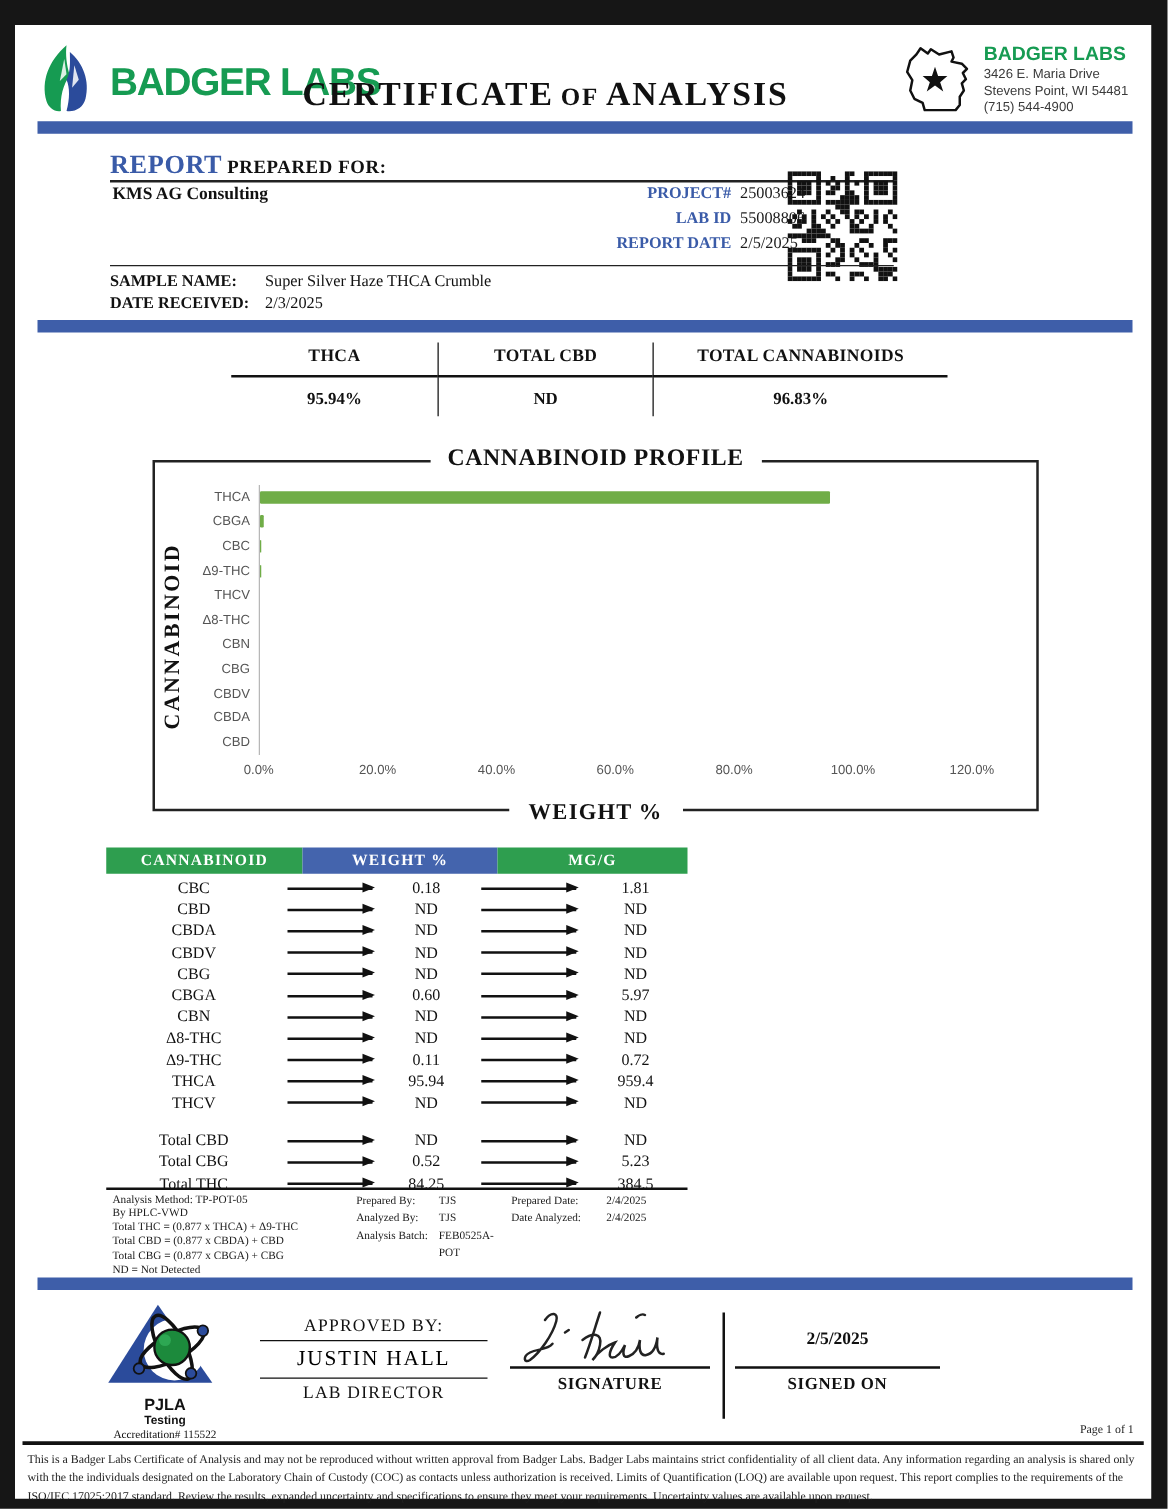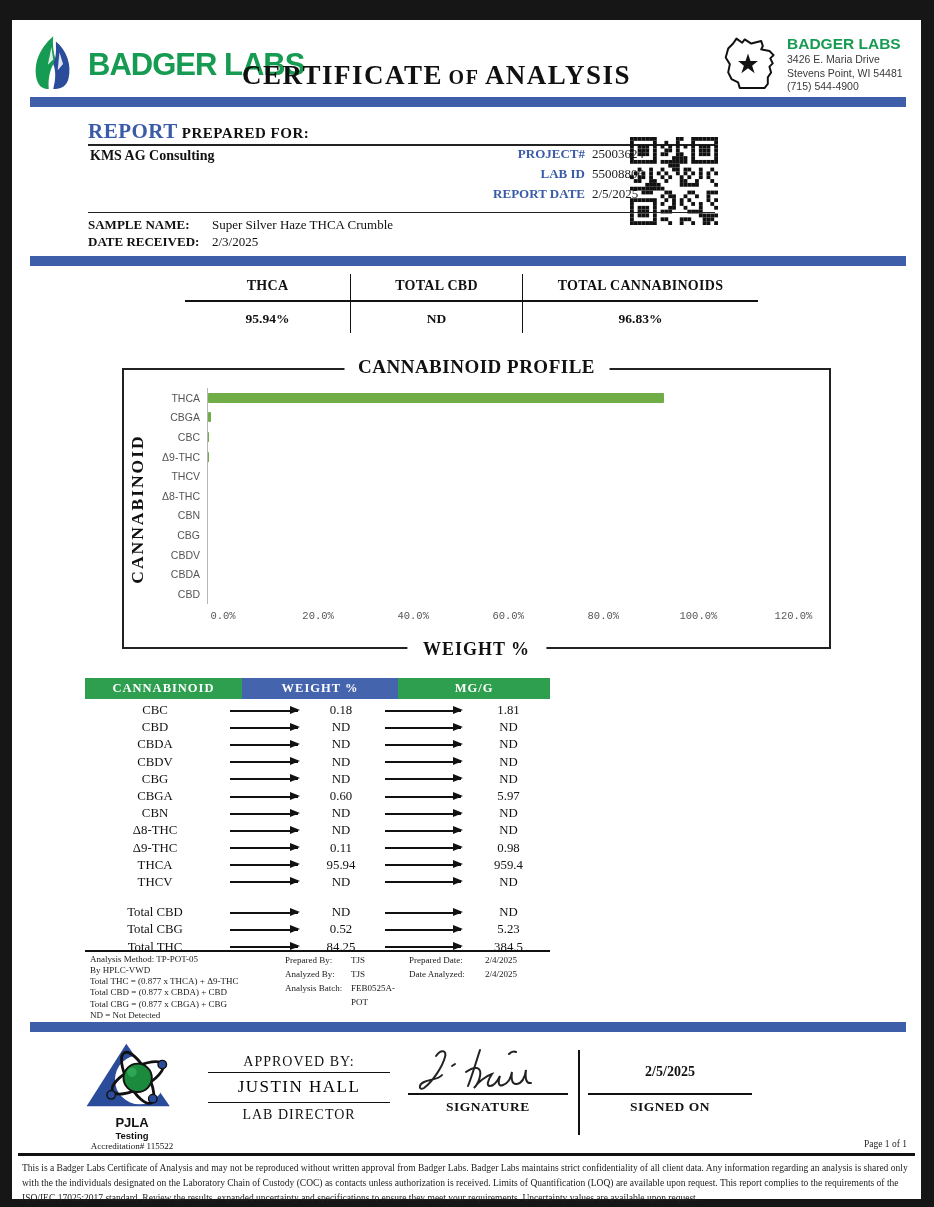--- a/index.html
+++ b/index.html
@@ -46,21 +46,21 @@
   .chart-box{left:110px;top:348px;width:705px;height:277px;border:2px solid #222;}
   .chart-title{position:absolute;top:-14px;left:50%;transform:translateX(-50%);background:#fff;padding:0 14px;font-weight:bold;font-size:19px;letter-spacing:.5px;white-space:nowrap;}
   .chart-xlabel{position:absolute;bottom:-13px;left:50%;transform:translateX(-50%);background:#fff;padding:0 16px;font-weight:bold;font-size:18px;letter-spacing:1px;white-space:nowrap;}
   .chart-ylabel{position:absolute;left:3px;top:50%;transform:translate(0,-50%) rotate(180deg);writing-mode:vertical-rl;font-weight:bold;font-size:17.5px;letter-spacing:2px;background:#fff;padding:8px 0;}
   .chart-cats{position:absolute;left:0;top:18px;width:76px;}
   .chart-cats .cat{height:19.6px;display:flex;align-items:center;justify-content:flex-end;font-family:"Liberation Sans",sans-serif;font-size:10.5px;color:#555;}
   .chart-plot{position:absolute;left:83px;top:18px;width:618px;height:215.6px;border-left:1.5px solid #b7b7b7;}
   .chart-plot .brow{height:19.6px;display:flex;align-items:center;}
   .chart-plot .bar{height:10px;background:#70AD47;border-radius:1px;}
   .chart-ticks{position:absolute;left:83px;top:240px;width:618px;height:16px;}
-  .chart-ticks .tick{position:absolute;transform:translateX(-50%);font-family:Liberation Mono, monospace;font-size:10.5px;color:#555;white-space:nowrap;margin-left:16px;}
+  .chart-ticks .tick{position:absolute;transform:translateX(-50%);font-family:Liberation Sans, sans-serif;font-size:10.5px;color:#555;white-space:nowrap;}
 
   
   .rt-head{left:73px;top:658px;width:465px;display:grid;grid-template-columns:157px 156px 152px;height:21px;}
   .rt-head .hc{display:flex;align-items:center;justify-content:center;color:#fff;font-weight:bold;font-size:12.5px;letter-spacing:1px;}
   .hc.g{background:#2E9E4F;}
   .hc.b{background:#4464AD;}
   .rt-body{left:73px;top:682px;width:465px;}
   .rt-row{display:grid;grid-template-columns:140px 78px 76px 88px 83px;height:17.2px;align-items:center;}
   .rt-row .nm{text-align:center;font-size:12.8px;}
   .rt-row .vv{text-align:center;font-size:12.8px;}
@@ -546,21 +546,21 @@
         <div class="arrow"></div>
         <div class="vv">ND</div>
         <div class="arrow"></div>
         <div class="vv">ND</div>
       </div>
       <div class="rt-row">
         <div class="nm">Δ9-THC</div>
         <div class="arrow"></div>
         <div class="vv">0.11</div>
         <div class="arrow"></div>
-        <div class="vv">0.98</div>
+        <div class="vv">0.72</div>
       </div>
       <div class="rt-row">
         <div class="nm">THCA</div>
         <div class="arrow"></div>
         <div class="vv">95.94</div>
         <div class="arrow"></div>
         <div class="vv">959.4</div>
       </div>
       <div class="rt-row">
         <div class="nm">THCV</div>

